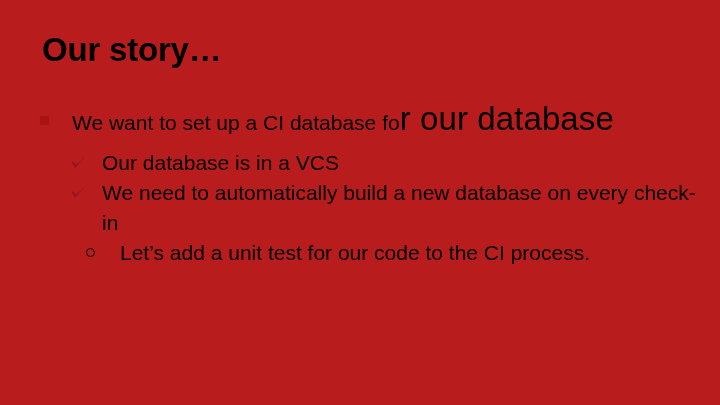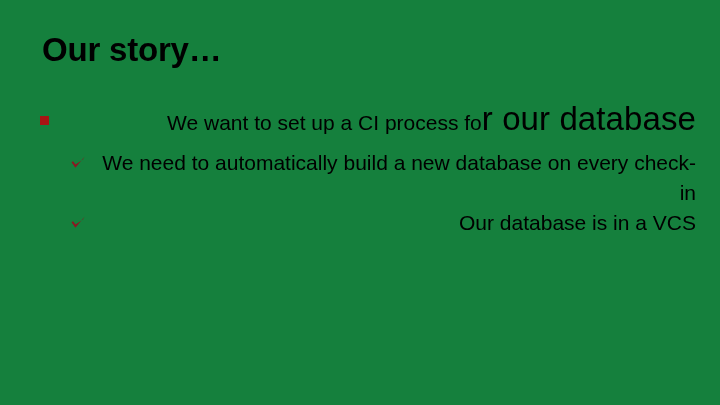--- a/index.html
+++ b/index.html
@@ -12,22 +12,21 @@
     background: #ffffff;
     font-family: "Liberation Sans", sans-serif;
     color: #000000;
     overflow: hidden;
   }
 
   .slide {
     position: relative;
     width: 720px;
     height: 405px;
-    background: #15803d;
-    text-align: right;
+    background: #b91c1c;
   }
 
   
   .slide-title {
     position: absolute;
     left: 42px;
     top: 31px;
     font-size: 33px;
     font-weight: bold;
     letter-spacing: -0.2px;
@@ -117,39 +116,45 @@
 <body>
 
 <div class="slide">
 
   <div class="slide-title">Our story…</div>
 
   <div class="body-block">
 
     <div class="lvl1">
       <span class="marker-sq"></span>
-      <span class="lvl1-text"><span>We want to set up a CI process fo</span><span class="emph">r our database</span></span>
+      <span class="lvl1-text"><span>We want to set up a CI database fo</span><span class="emph">r our database</span></span>
     </div>
 
     <div class="lvl2-group">
 
       <div class="lvl2">
         <span class="marker-check">
           <svg width="16" height="14" viewBox="0 0 16 14" aria-hidden="true">
             <path d="M1.5 6.2 L5.4 11.8 L14.5 0.8 L12.9 3.6 L5.6 8.6 L3.0 5.2 Z" fill="#8e1622"></path>
           </svg>
         </span>
-        <span>We need to automatically build a new database on every check-in</span>
+        <span>Our database is in a VCS</span>
       </div>
 
       <div class="lvl2">
         <span class="marker-check">
           <svg width="16" height="14" viewBox="0 0 16 14" aria-hidden="true">
             <path d="M1.5 6.2 L5.4 11.8 L14.5 0.8 L12.9 3.6 L5.6 8.6 L3.0 5.2 Z" fill="#8e1622"></path>
           </svg>
         </span>
-        <span>Our database is in a VCS</span>
+        <span>We need to automatically build a new database on every check-in</span>
       </div>
 
+      <div class="lvl3-group">
+        <div class="lvl3">
+          <span class="marker-circle"></span>
+          <span>Let’s add a unit test for our code to the CI process.</span>
+        </div>
+      </div>
 
     </div>
   </div>
 </div>
 
 </body></html>

